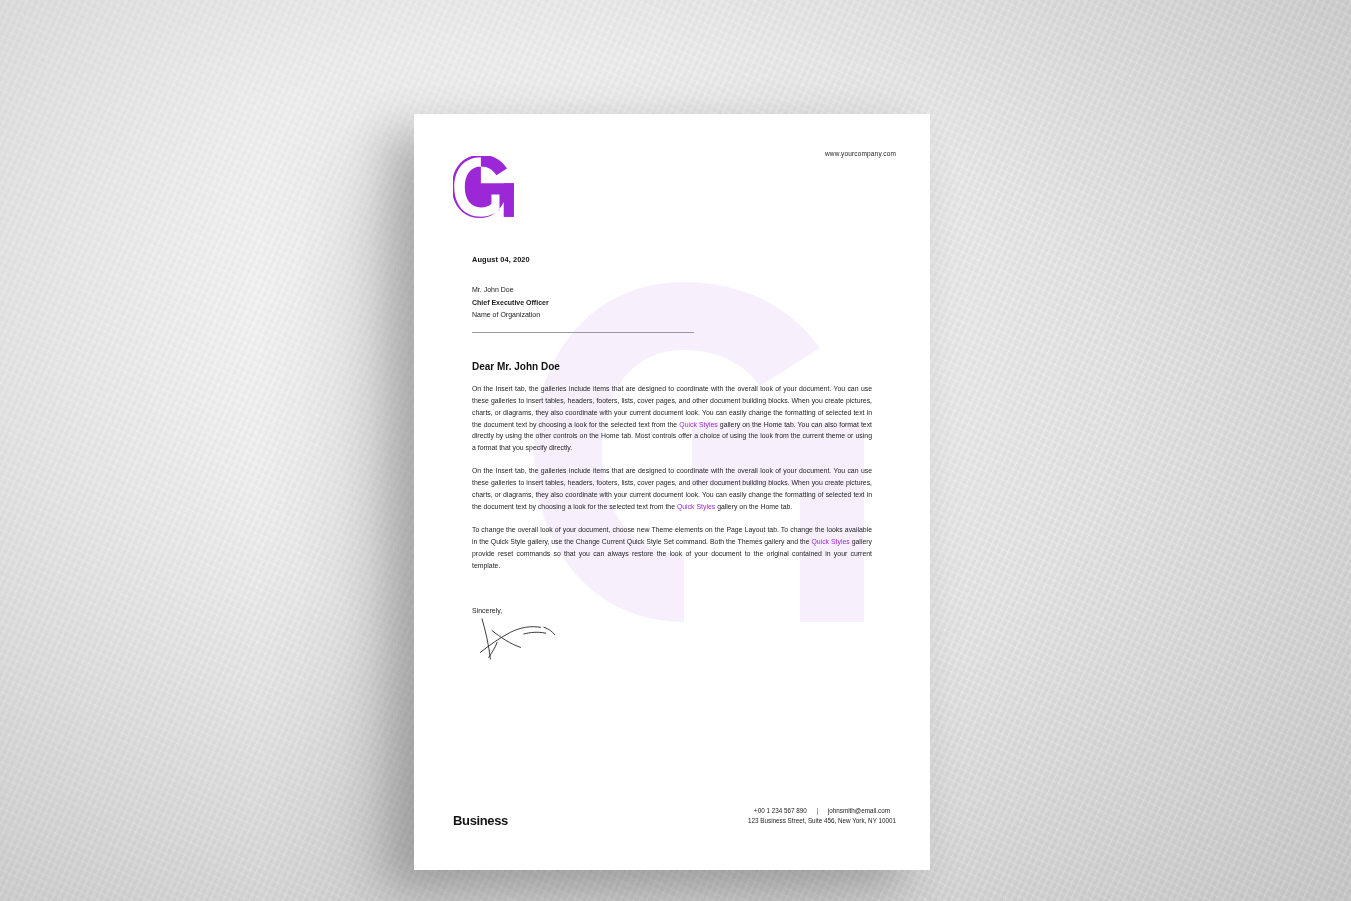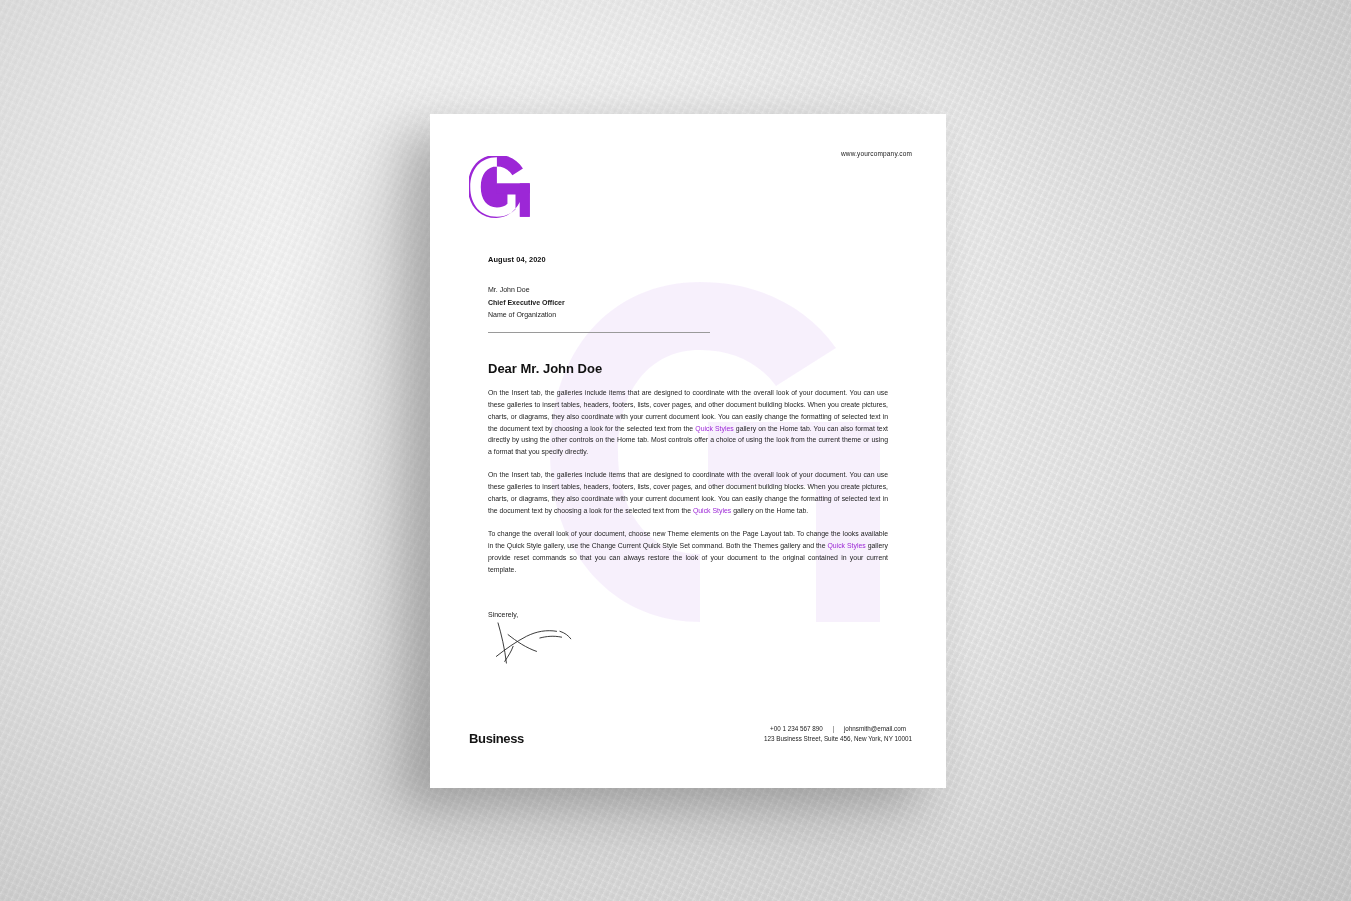--- a/index.html
+++ b/index.html
@@ -36,27 +36,26 @@
     inset: 0;
     background: radial-gradient(ellipse at 50% 45%, rgba(255,255,255,0.25) 0%, rgba(255,255,255,0) 45%, rgba(90,90,90,0.16) 100%);
   }
 
   
   .sheet {
     position: absolute;
     left: 414px;
     top: 114px;
     width: 516px;
-    height: 674px;
+    height: 756px;
     background: #ffffff;
     box-shadow:
       -26px 18px 40px rgba(60,60,60,0.28),
       -60px 40px 90px rgba(60,60,60,0.16);
     overflow: hidden;
-    margin-left: 16px;
   }
 
   
   .watermark {
     position: absolute;
     left: 120px;
     top: 168px;
     width: 330px;
     height: 340px;
     pointer-events: none;
@@ -106,21 +105,21 @@
 
   .rule {
     margin-top: 10px;
     width: 222px;
     height: 1px;
     background: #9a9a9a;
   }
 
   .salutation {
     margin-top: 28px;
-    font-size: 13px;
+    font-size: 10px;
     font-weight: bold;
     color: #111;
   }
 
   .para {
     margin-top: 11px;
     font-size: 6.9px;
     line-height: 11.9px;
     color: #232323;
     text-align: justify;

